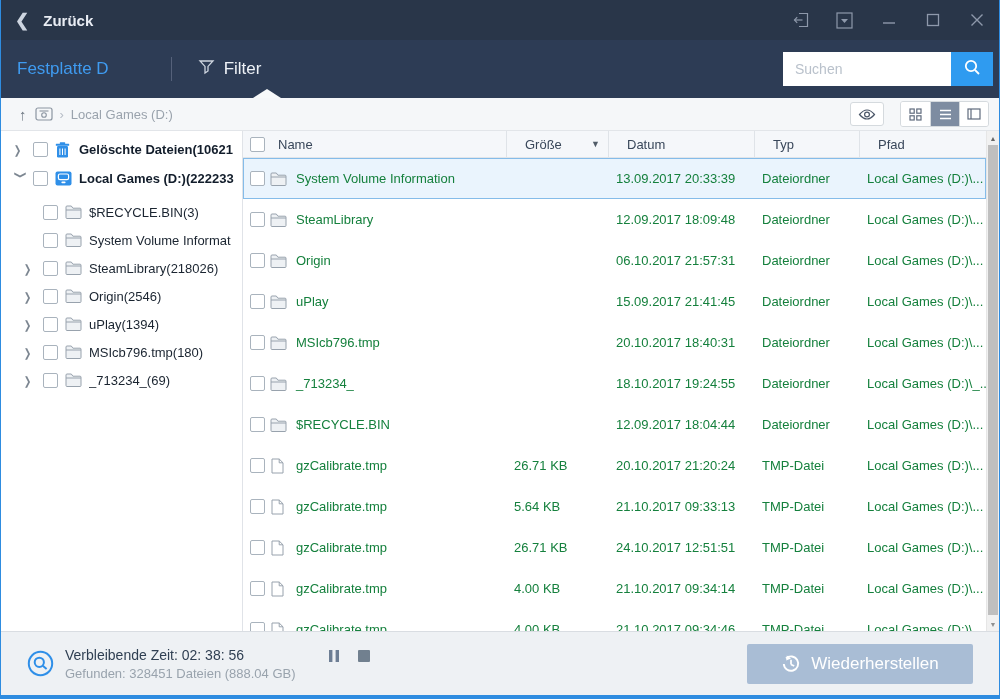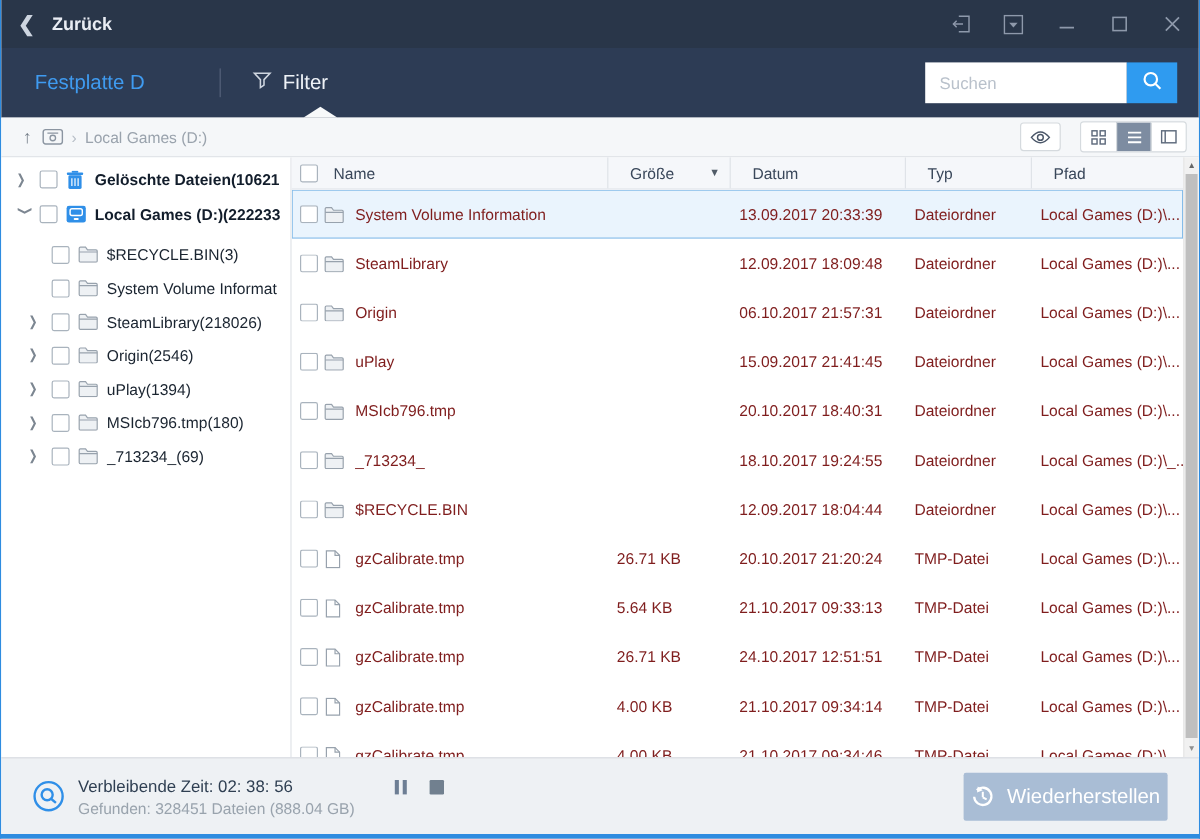--- a/index.html
+++ b/index.html
@@ -8,21 +8,21 @@
     border-left:1px solid #2e8ce0; border-right:1px solid #2e8ce0; border-bottom:4px solid #2e8ce0; }
 
   
   .titlebar{ height:40px; background:#293649; display:flex; align-items:center; padding:0 14px; }
   .back{ display:flex; align-items:center; gap:14px; color:#e9edf4; font-size:15px; font-weight:bold; cursor:default; }
   .back .chev-back{ font-size:17px; font-weight:bold; color:#cdd5e0; line-height:1; }
   .win-icons{ margin-left:auto; display:flex; align-items:center; gap:27px; }
   .win-icons .wi{ width:17px; height:17px; display:flex; align-items:center; justify-content:center; color:#8e99ab; }
 
   
-  .toolbar{ height:58px; background:#2d3c55; display:flex; align-items:center; padding:0 18px; position:relative; }
+  .toolbar{ height:58px; background:#2d3c55; display:flex; align-items:center; padding:0 6px; position:relative; }
   .tab-label{ color:#3f9bf0; font-size:17px; margin-left:10px; }
   .tb-divider{ width:1px; height:24px; background:#55617a; margin:0 26px 0 62px; }
   .filter{ display:flex; align-items:center; gap:9px; color:#eef2f7; font-size:17px; }
   .searchbox{ margin-left:auto; display:flex; height:34px; }
   .searchbox input{ width:168px; height:34px; border:none; outline:none; padding:0 12px; font-size:14px;
      color:#445; font-family:"Liberation Sans",sans-serif; }
   .searchbox input::placeholder{ color:#b9c1cb; }
   .search-btn{ width:42px; height:34px; background:#2f9bf0; border:none; display:flex; align-items:center; justify-content:center; }
 
   
@@ -59,40 +59,40 @@
   
   .table{ flex:1; display:flex; flex-direction:column; overflow:hidden; }
   .thead{ height:27px; background:#f5f7fa; border-bottom:1px solid #e2e5e9; display:grid;
      grid-template-columns:263px 102px 146px 105px 1fr; flex:none; }
   .th{ display:flex; align-items:center; font-size:13px; color:#39475a; padding-left:18px; border-left:1px solid #dfe3e8; position:relative; }
   .th:first-child{ border-left:none; padding-left:7px; }
   .sort-dd{ position:absolute; right:8px; font-size:9px; color:#515c68; }
   .tbody{ flex:1; overflow:hidden; }
   .trow{ height:41px; display:grid; grid-template-columns:263px 102px 146px 105px 1fr; align-items:center; background:#fff; }
   .trow.sel{ background:#eaf4fd; box-shadow:inset 0 0 0 1px #85bce9; }
-  .td{ font-size:13px; color:#7f1d1d; padding-left:8px; white-space:nowrap; overflow:hidden; }
+  .td{ font-size:13px; color:#15803d; padding-left:8px; white-space:nowrap; overflow:hidden; }
   .td.name{ display:flex; align-items:center; padding-left:7px; }
   .td.name .cb{ margin:0 5px 0 0; }
   .ficon{ width:17px; flex:none; display:flex; align-items:center; margin-right:9px; }
 
   
   .scrollbar{ width:13px; flex:none; background:#f1f1f1; border-left:1px solid #e6e6e6; position:relative; }
   .sb-arrow{ position:absolute; left:0; width:100%; height:14px; display:flex; align-items:center; justify-content:center;
      font-size:7px; color:#666; }
   .sb-arrow.up{ top:0; } .sb-arrow.down{ bottom:0; color:#909090; }
   .sb-thumb{ position:absolute; left:1px; right:1px; top:14px; bottom:16px; background:#bfbfbf; }
 
   
   .statusbar{ height:64px; background:#eef1f4; border-top:1px solid #d9dde2; display:flex; align-items:center; padding:0 26px; }
   .scan-icon{ width:27px; height:27px; flex:none; }
   .status-text{ margin-left:11px; }
   .status-line1{ font-size:14px; color:#2f3f52; }
   .status-line2{ font-size:13px; color:#99a3ad; margin-top:3px; }
   .ss-controls{ display:flex; align-items:center; gap:17px; margin-left:32px; margin-bottom:16px; }
-  .recover-btn{ margin-left:auto; width:170px; height:40px; background:#a9bdd5; border:none; border-radius:2px;
+  .recover-btn{ margin-left:auto; width:226px; height:40px; background:#a9bdd5; border:none; border-radius:2px;
      color:#fff; font-size:17px; font-family:"Liberation Sans",sans-serif; display:flex; align-items:center;
      justify-content:center; gap:10px; }
 </style>
 </head>
 <body>
 
 <div class="window">
 
   <div class="titlebar">
     <div class="back">

